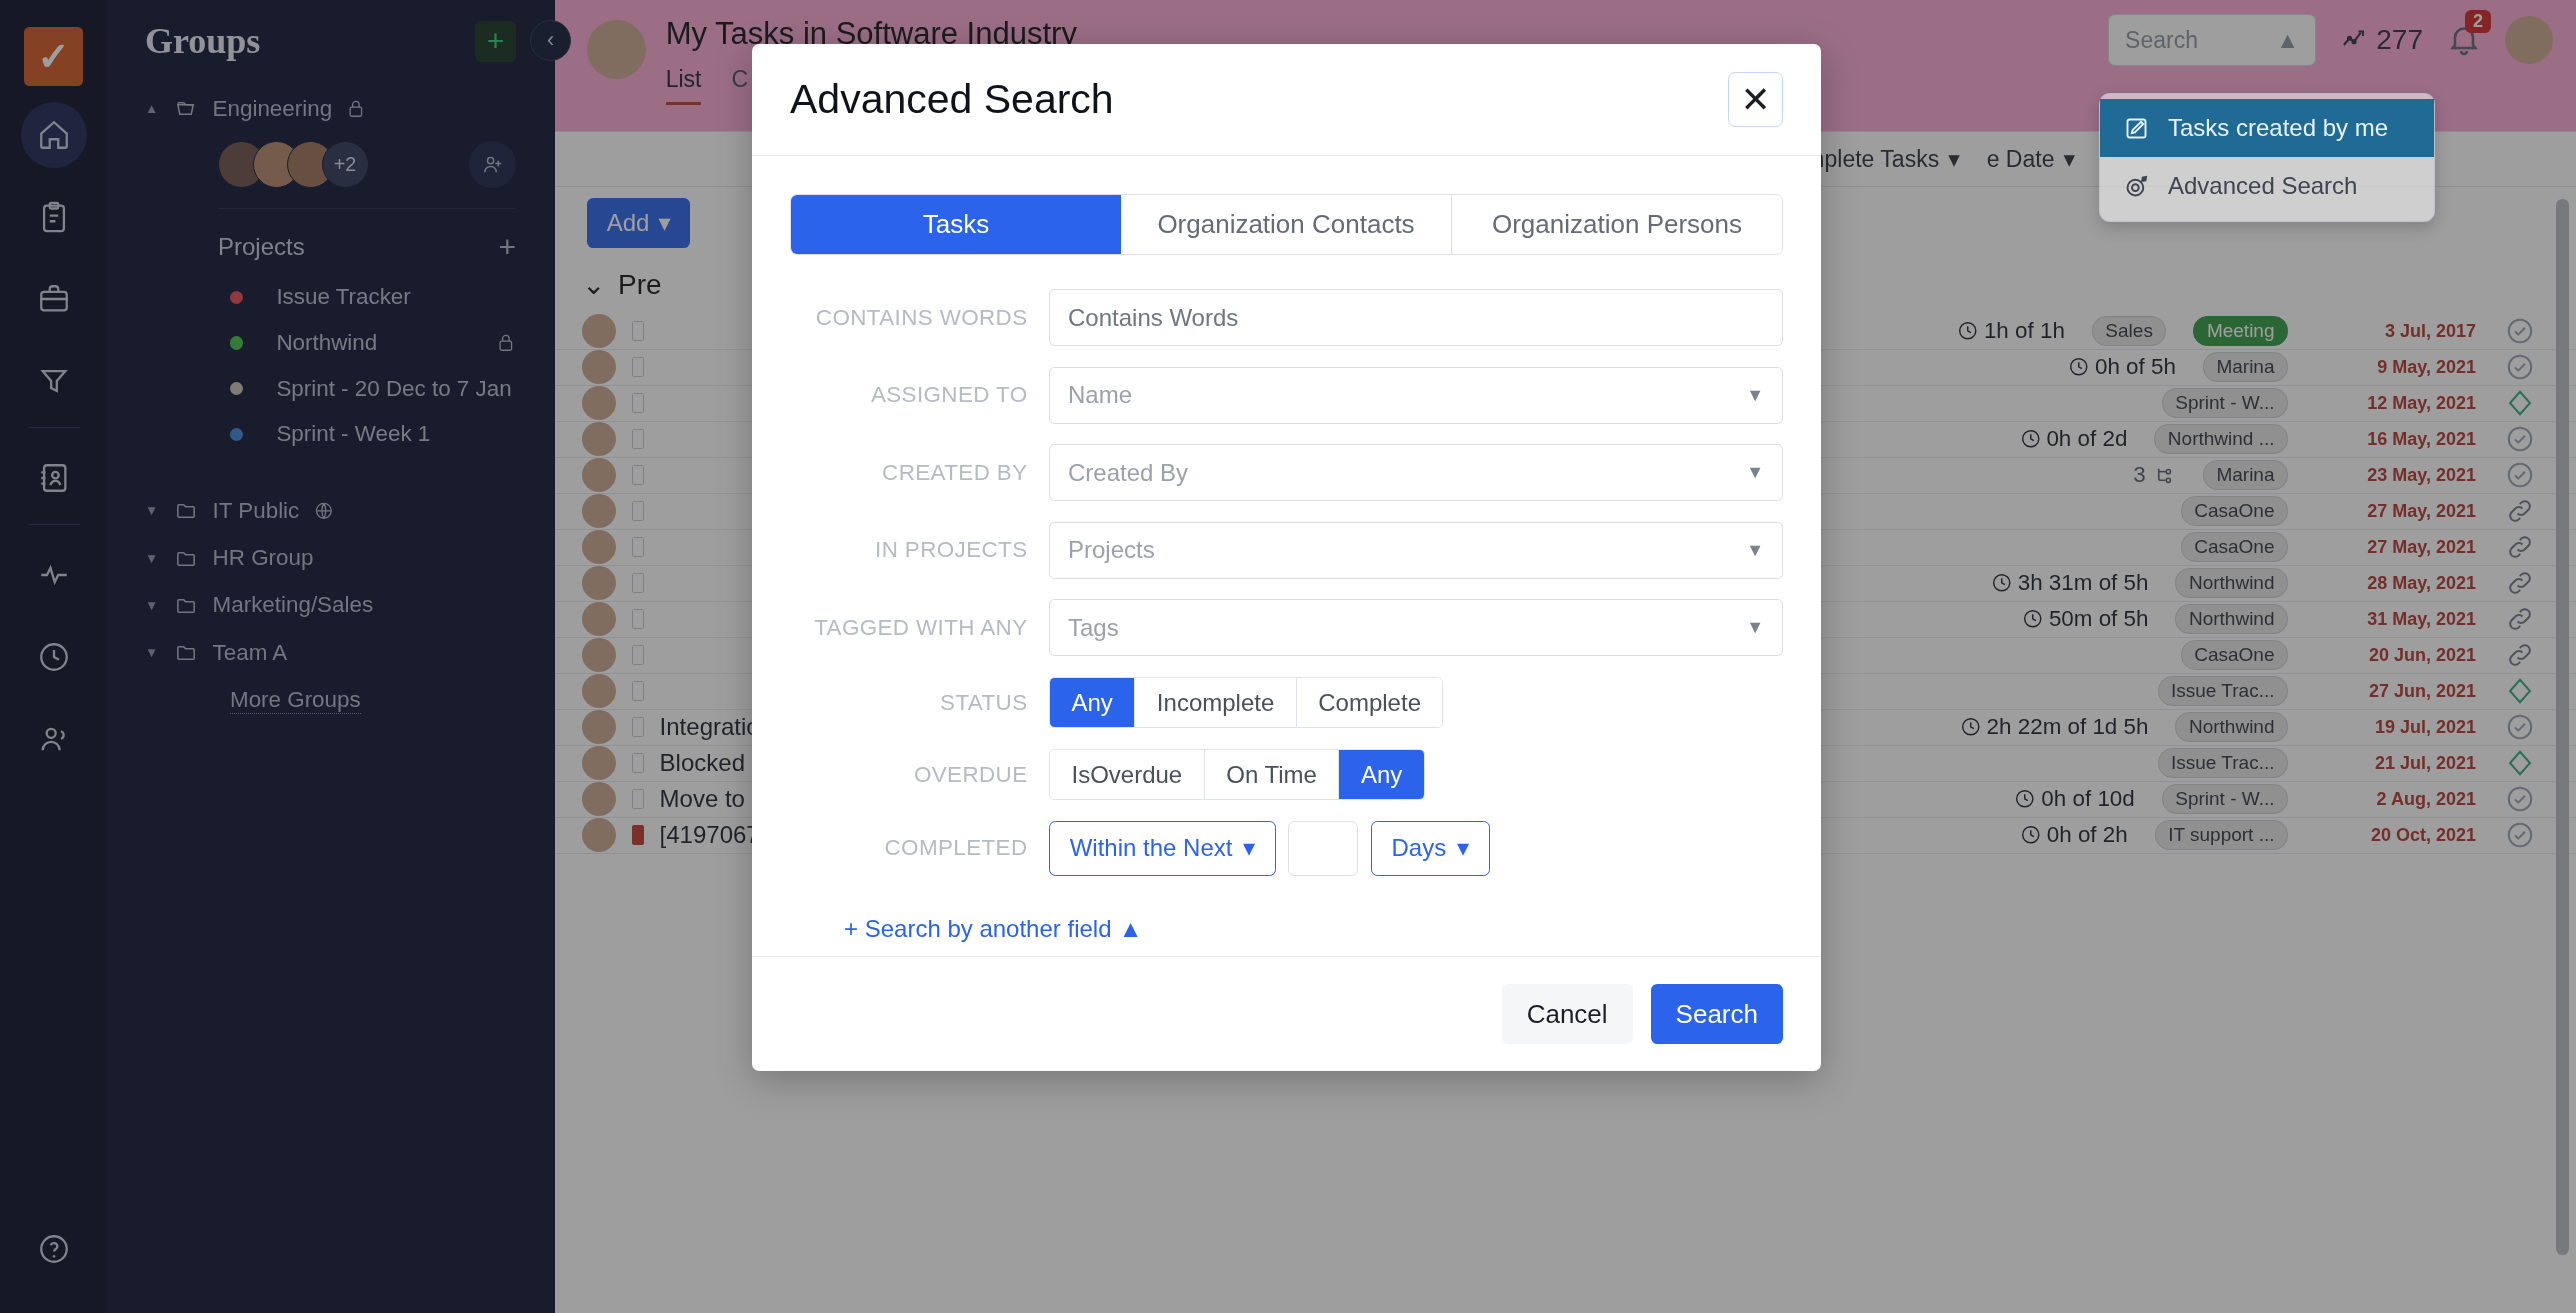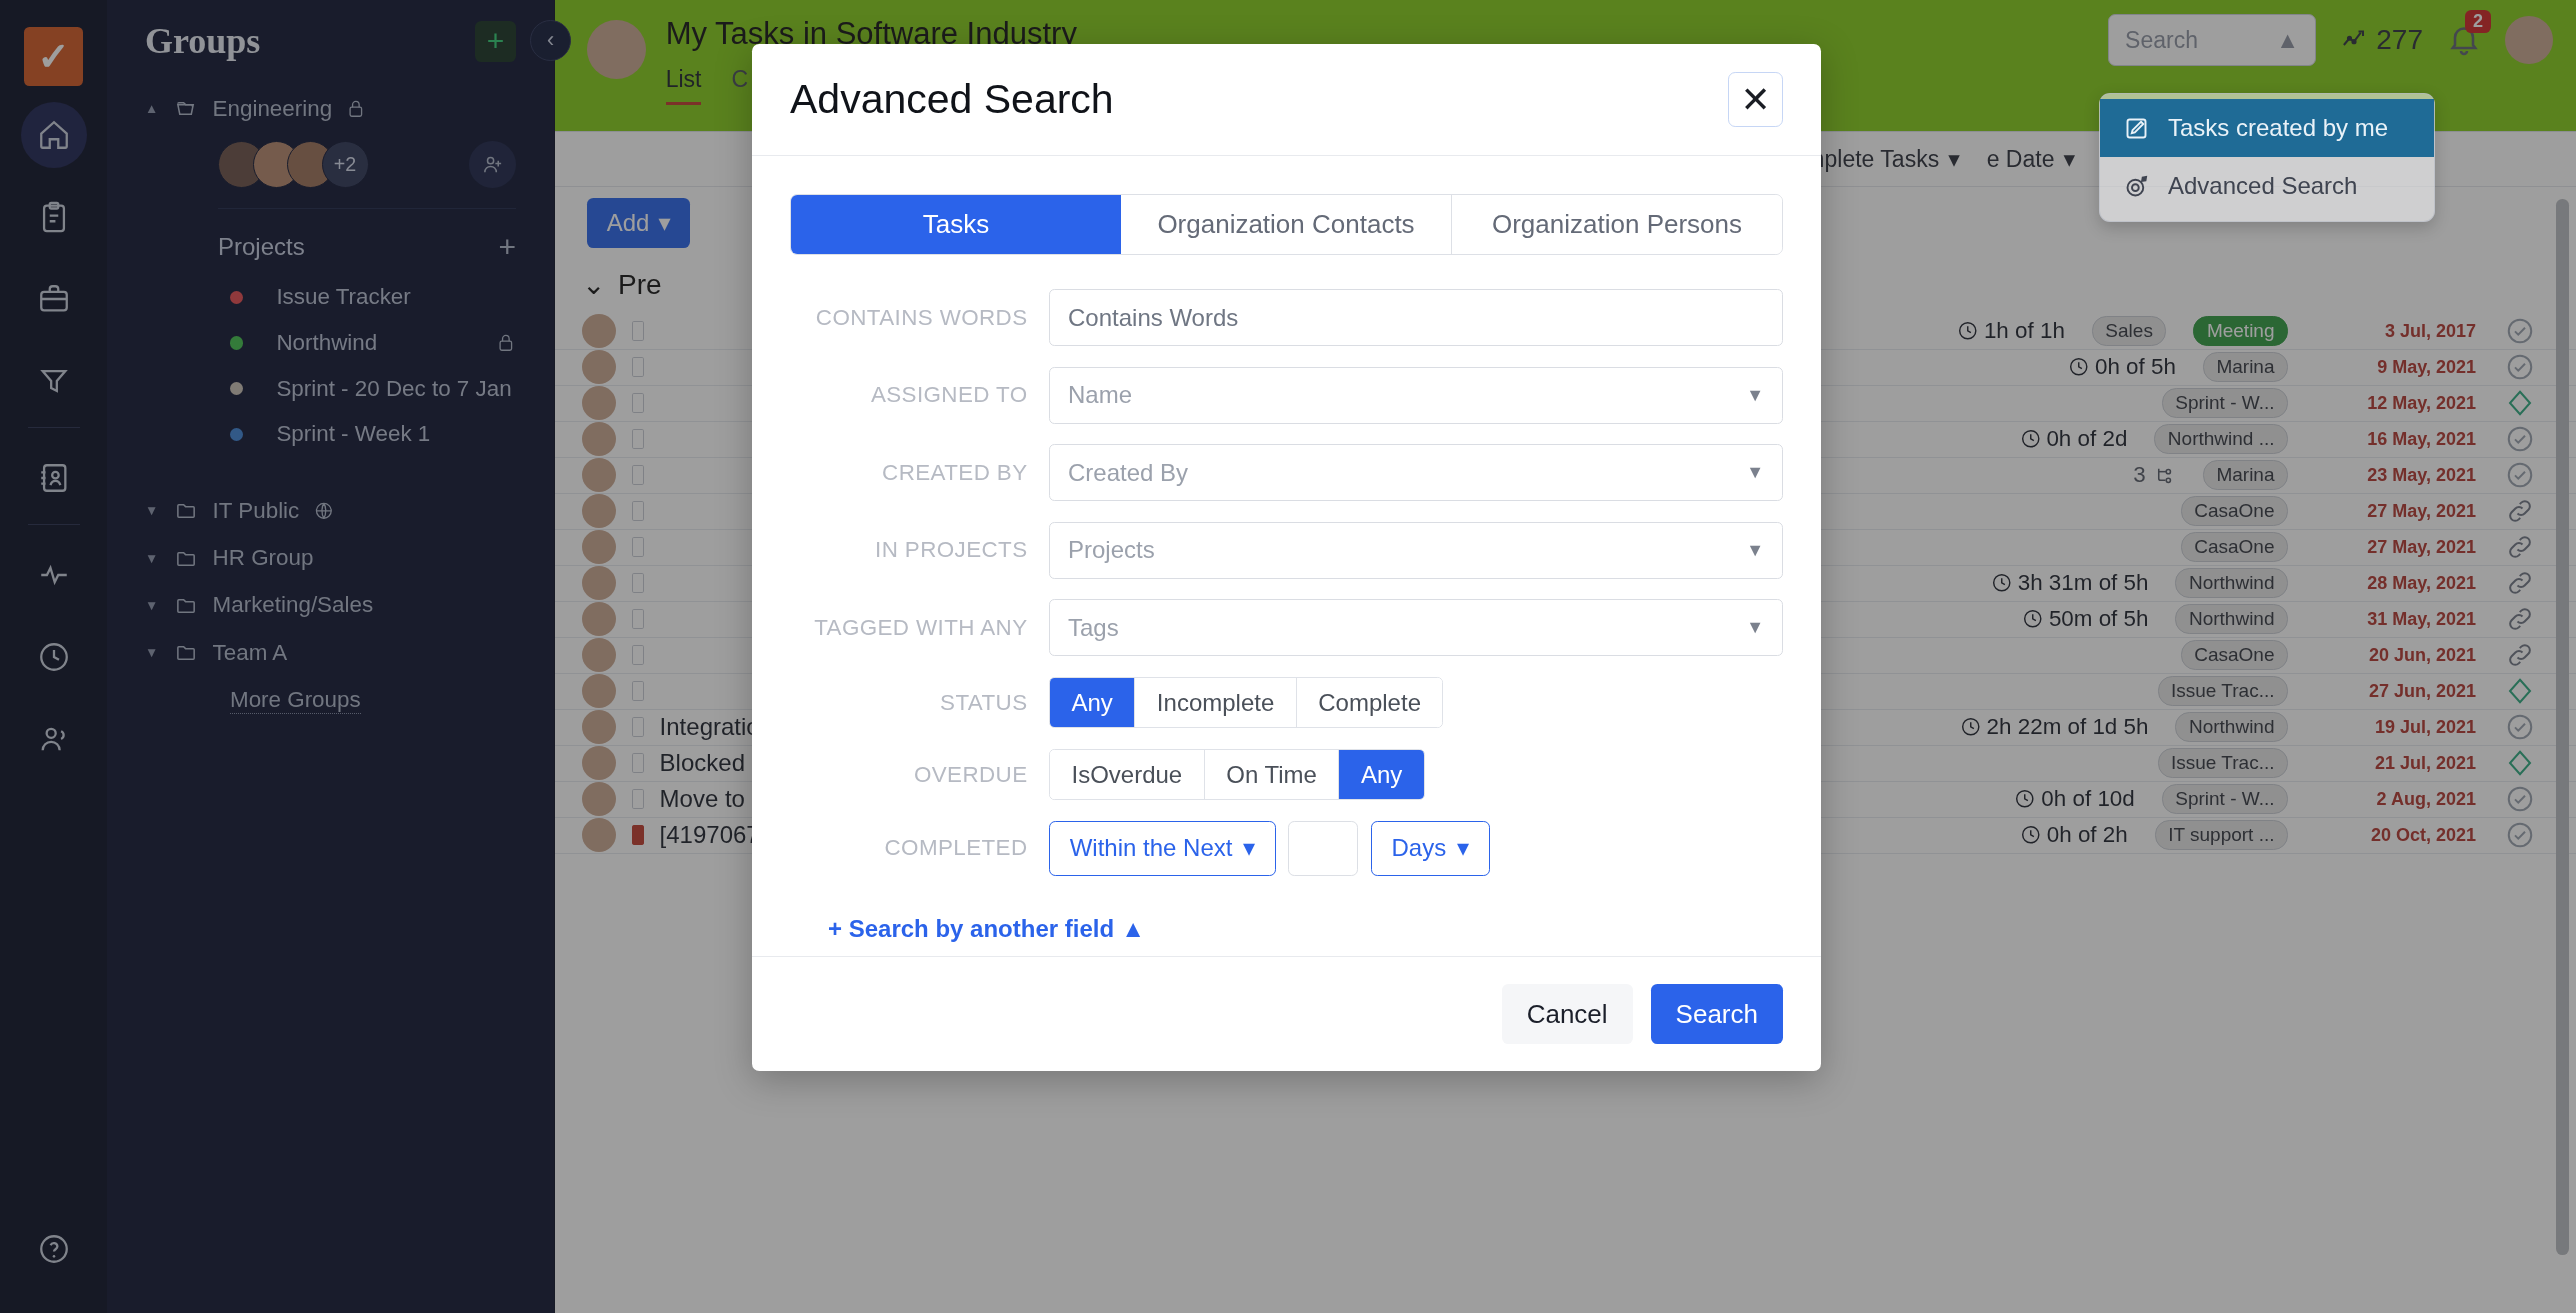--- a/index.html
+++ b/index.html
@@ -105,21 +105,21 @@
     margin:10.7px 38px 0 123px;color:#aeb6c9;font-size:22.4px;
     border-bottom:0.9px dotted #7d86a0; display:inline-block;
   }
 
   
   #main{
     position:absolute; left:555px; top:0; right:0; bottom:0;
     background:#fff;
   }
   #header{
-    position:relative; height:132px; background:#84cc16;
+    position:relative; height:132px; background:#f9a8d4;
     border-bottom:0.9px solid #dfe3ea; display:flex; align-items:flex-start;
     padding:16px 0 0 32px;
   }
   #header-avatar{
     width:59px;height:59px;border-radius:50%;background:#c9a68f;flex:none;margin-top:3.6px;
   }
   #header-texts{ margin-left:19.7px; }
   #page-title{ font-size:31px; color:#111; font-weight:400; white-space:nowrap;}
   #view-tabs{ display:flex; gap:30px; margin-top:14.3px; }
   .view-tab{ font-size:23px;color:#4a4f5c;padding-bottom:9px; }
@@ -258,21 +258,21 @@
   }
   .seg span:last-child{border-right:none;}
   .seg span.on{ background:#2b63ea;color:#fff; }
   .completed-row{ display:flex;align-items:flex-end;gap:12.5px; }
   .btn-outline{
     border:0.9px solid #2b63ea;border-radius:6.3px;color:#2b63ea;background:#fff;
     padding:12.5px 19.7px;font-size:24px;display:flex;align-items:center;gap:10.7px;
   }
   .num-box{ width:70px;height:55px;border:0.9px solid #dcdfe5;border-radius:6.3px;background:#fff;}
   #another-field{
-    margin-top:18px; margin-left:38px; color:#2b63ea;font-size:24px;font-weight:700;
+    margin-top:18px; margin-left:54px; color:#2b63ea;font-size:24px;font-weight:400;
     display:inline-flex;align-items:center;gap:7.2px;
   }
   #modal-footer{
     height:115px;border-top:0.9px solid #e8eaee;
     display:flex;align-items:center;justify-content:flex-end;gap:18px;padding:0 38px;
   }
   .btn{ border-radius:6.3px;padding:14.3px 25px;font-size:26px; }
   #cancel-btn{ background:#f5f6f8;color:#1b1f2a; }
   #search-btn{ background:#2b63ea;color:#fff; }
 </style>

